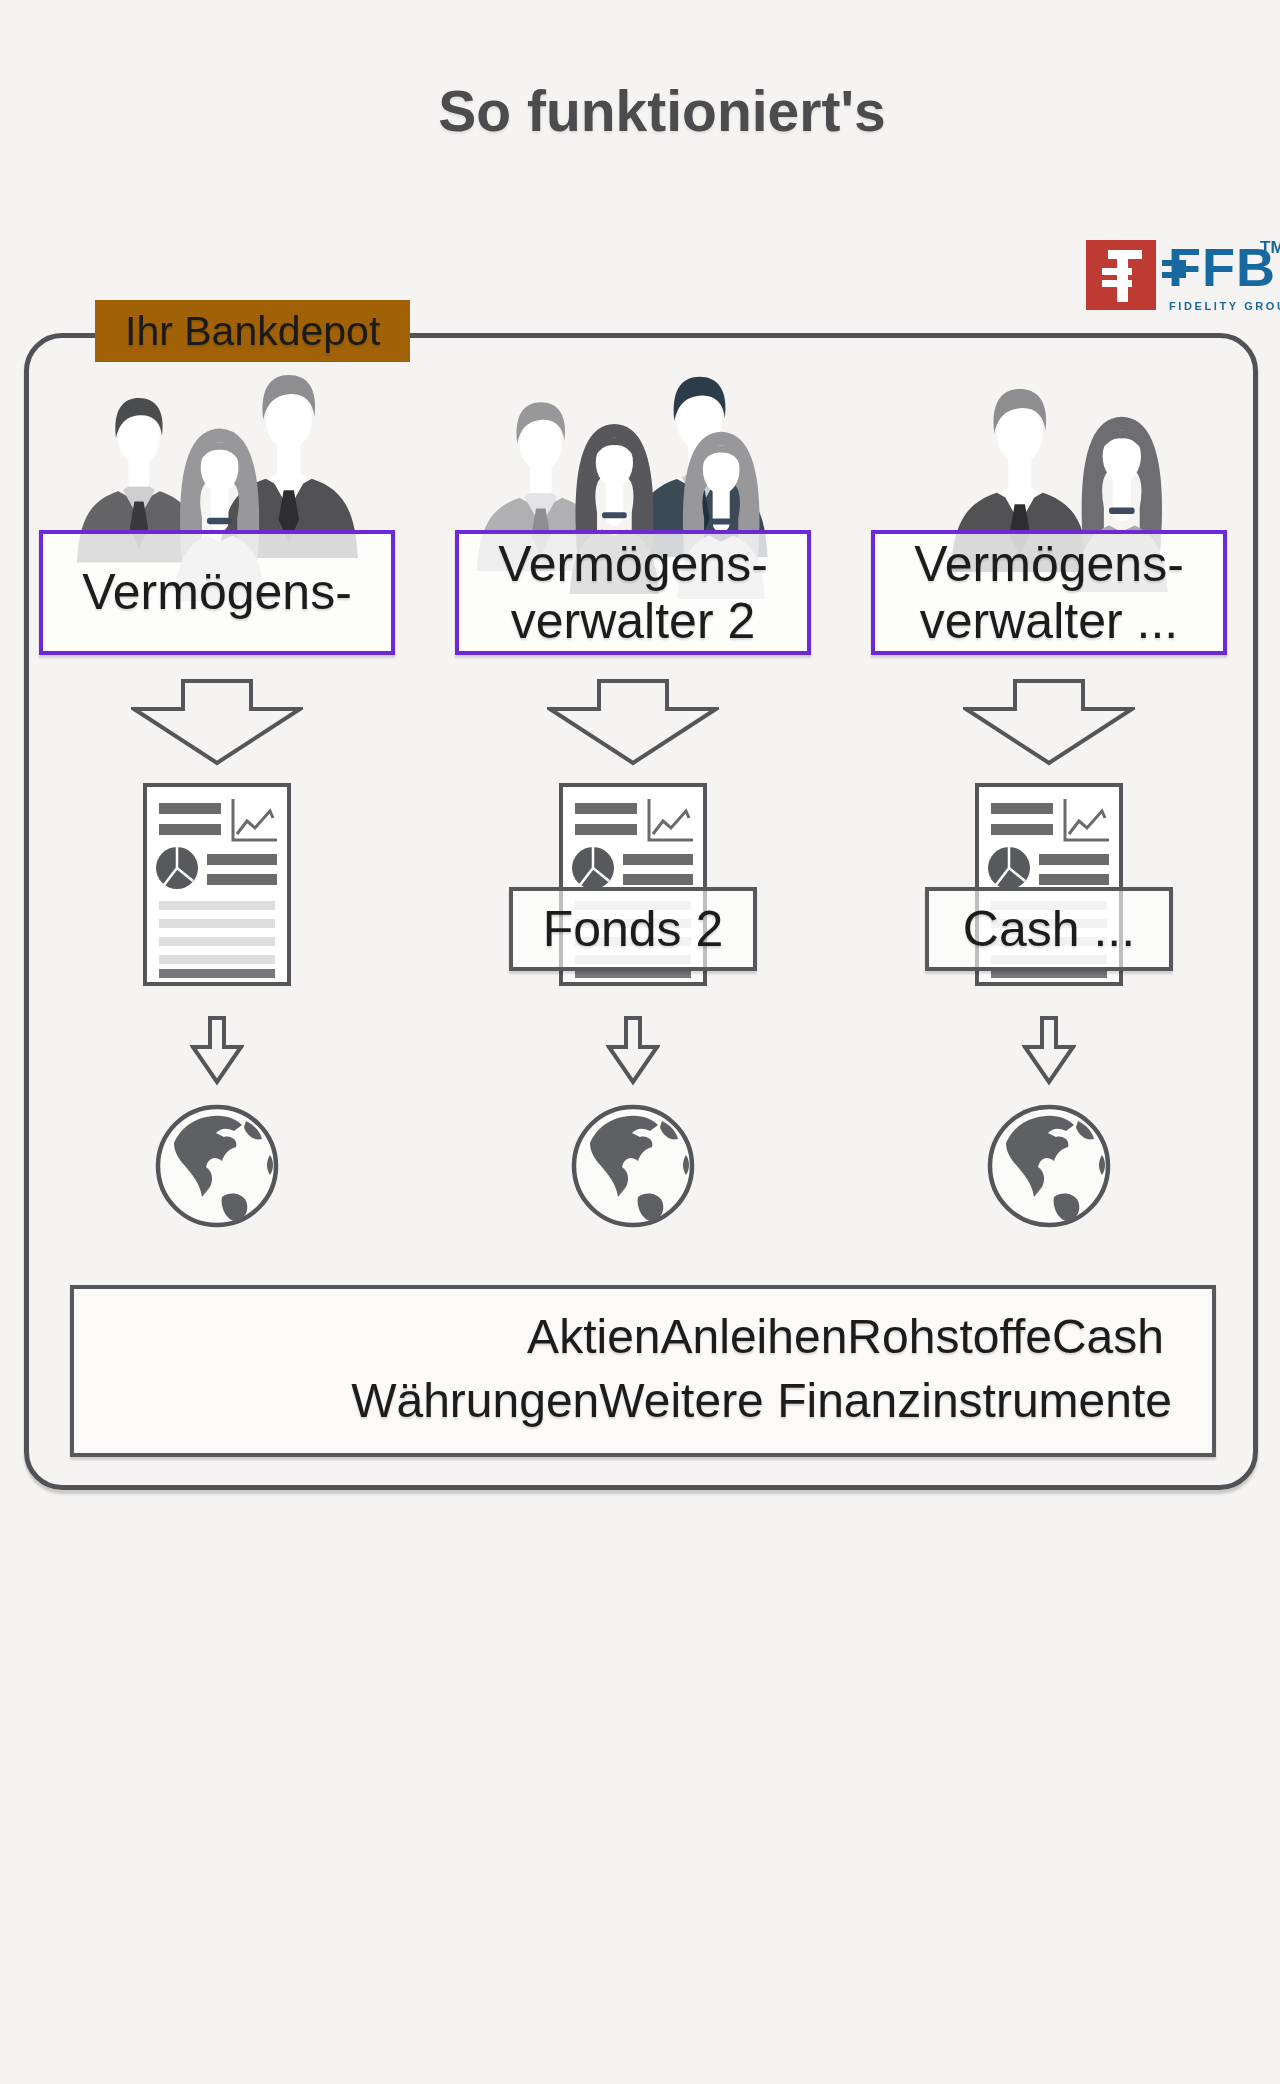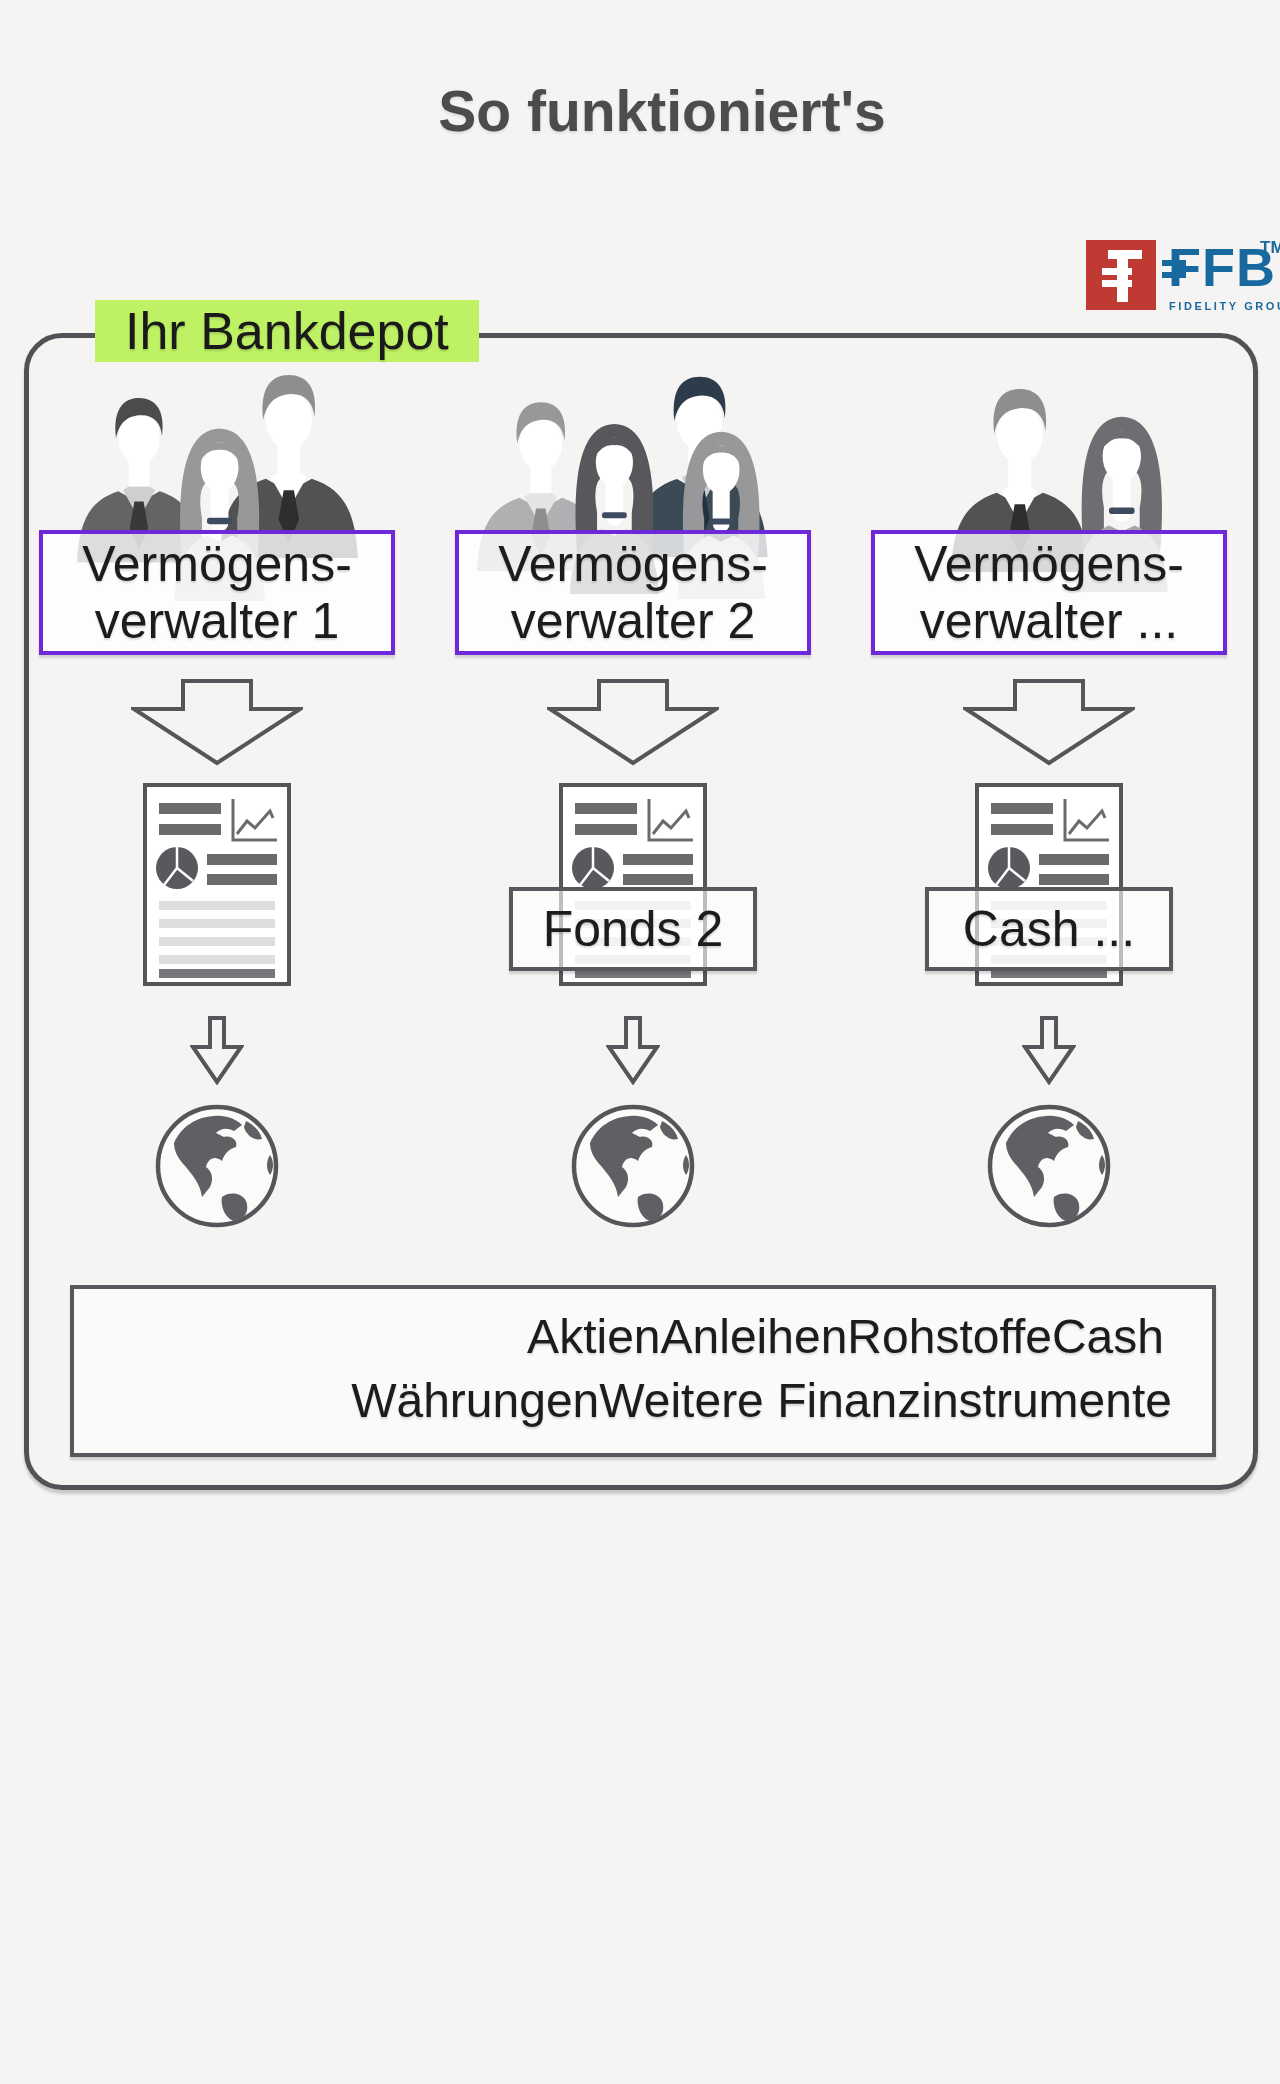--- a/index.html
+++ b/index.html
@@ -37,22 +37,22 @@
   }
   
   .depot-frame{
     position:absolute;left:24px;top:333px;width:1234px;height:1157px;
     box-sizing:border-box;
     border:5px solid #515256;border-radius:38px;
     box-shadow:0 4px 3px rgba(0,0,0,0.18);
   }
   .depot-label{
     position:absolute;left:95px;top:300px;height:62px;line-height:62px;
-    padding:0 30px;background:#bef264;
-    font-size:52px;color:#1a1a1a;z-index:5;
+    padding:0 30px;background:#a16207;
+    font-size:41px;color:#1a1a1a;z-index:5;
     text-shadow:0 2px 2px rgba(0,0,0,0.15);
     white-space:nowrap;
   }
   
   .manager-column{position:absolute;top:333px;width:420px;height:1157px;}
   .col-0{left:7px;}  .col-1{left:423px;}  .col-2{left:839px;}
   .people-slot{position:absolute;top:27px;left:0;width:100%;height:250px;text-align:center;z-index:1;}
   .manager-label-box{
     position:absolute;top:197px;left:50%;transform:translateX(-50%);
     width:356px;height:125px;box-sizing:border-box;
@@ -152,21 +152,20 @@
                 <path d="M24,150 C26,116 36,104 50,98 L60,103 L70,98 C84,104 94,116 96,150 Z" fill="#c7c7c9"></path>
                 <path d="M53,60 h14 v28 a7,7 0 0 1 -14,0 Z" fill="#ffffff"></path>
                 <rect x="50" y="84" width="20" height="5" rx="2" fill="#3c4b60"></rect>
                 <ellipse cx="60" cy="44" rx="15" ry="20" fill="#ffffff"></ellipse>
                 <path d="M44,40 Q45,24 60,24 Q75,24 76,40 Q70,29 60,30 Q50,29 44,40 Z" fill="#98989b"></path>
               </g>
             </g>
           </svg></div>
     <div class="manager-label-box">
       <div>Vermögens-</div>
-      <div>verwalter 1</div>
     </div>
     <div class="big-arrow-slot">
       <svg width="172" height="88" viewBox="0 0 172 88">
         <path d="M52,3 H120 V31 H169 L86,85 L3,31 H52 Z" fill="none" stroke="#55565a" stroke-width="4" stroke-linejoin="miter"></path>
       </svg>
     </div>
     <div class="doc-wrap">
       <svg class="doc-icon" width="148" height="203" viewBox="0 0 148 203">
         <rect x="2" y="2" width="144" height="199" fill="#ffffff" stroke="#55565a" stroke-width="4"></rect>
         <rect x="16" y="20" width="62" height="11" fill="#6b6b6e"></rect>

